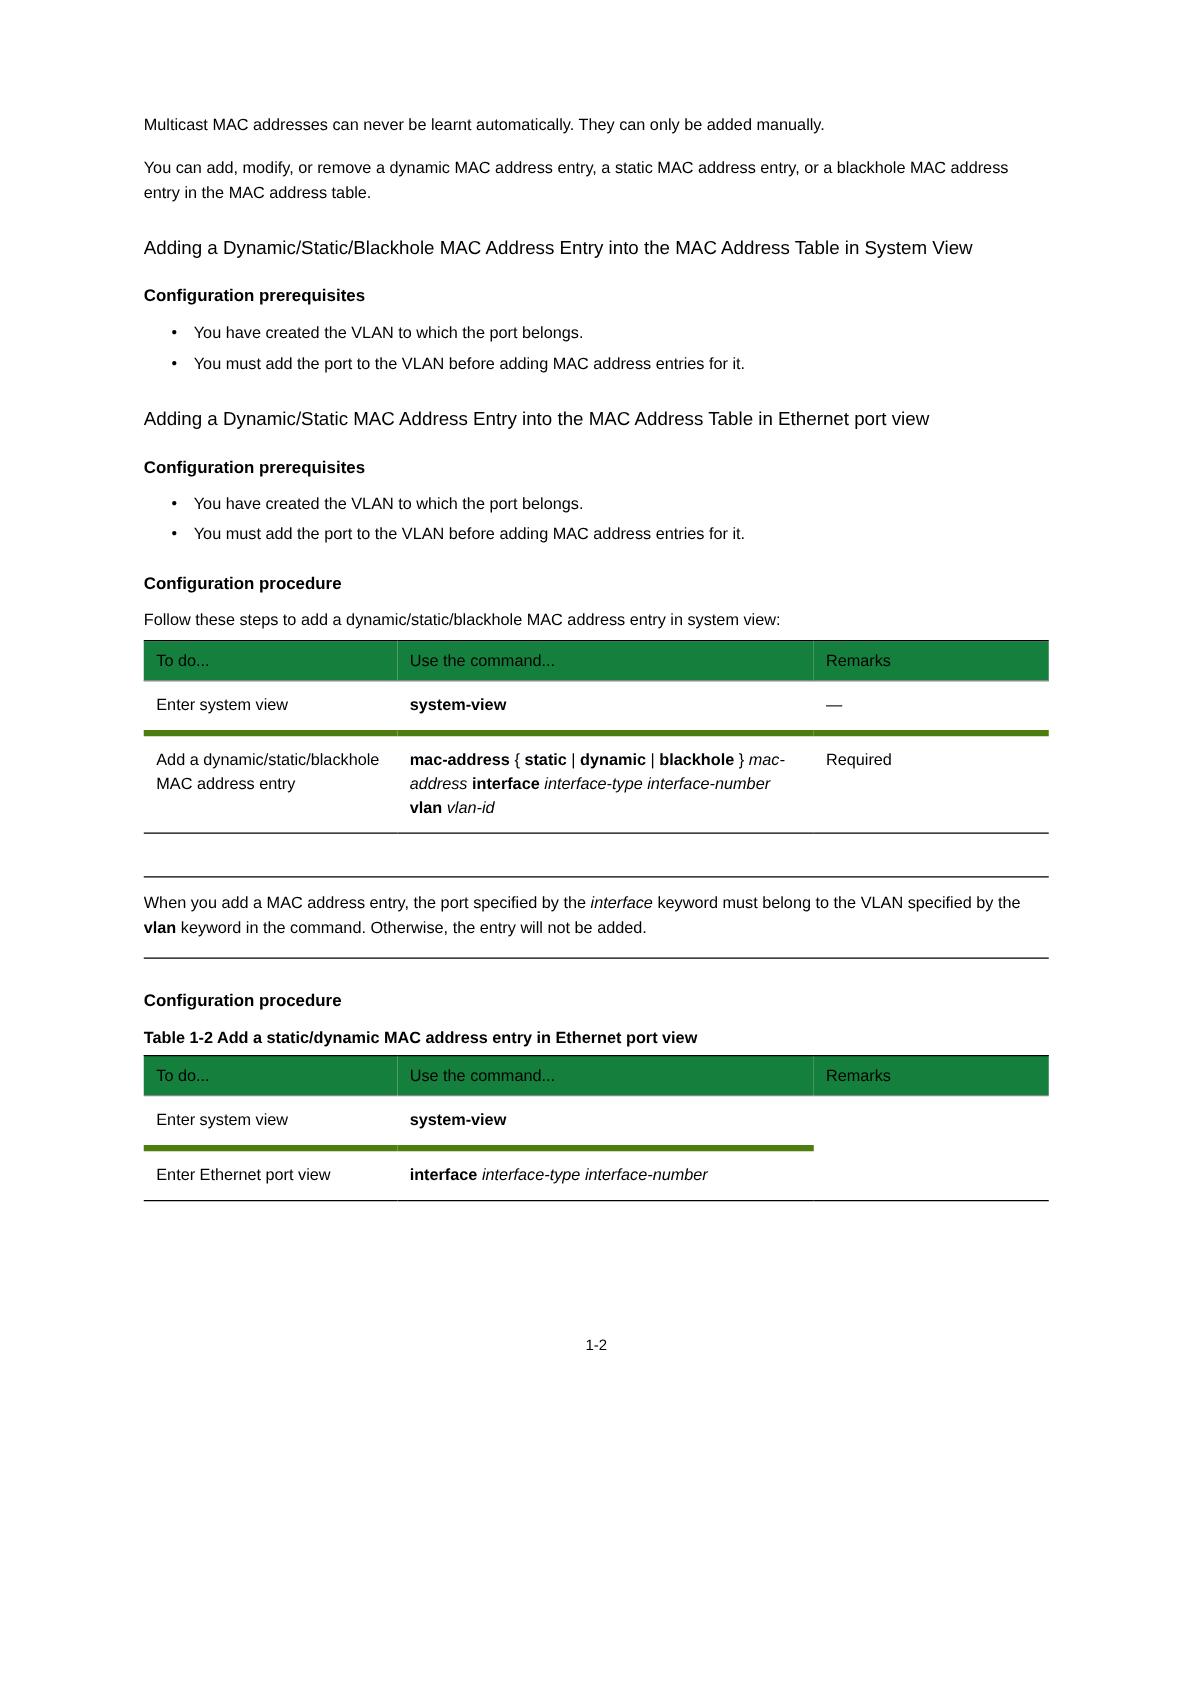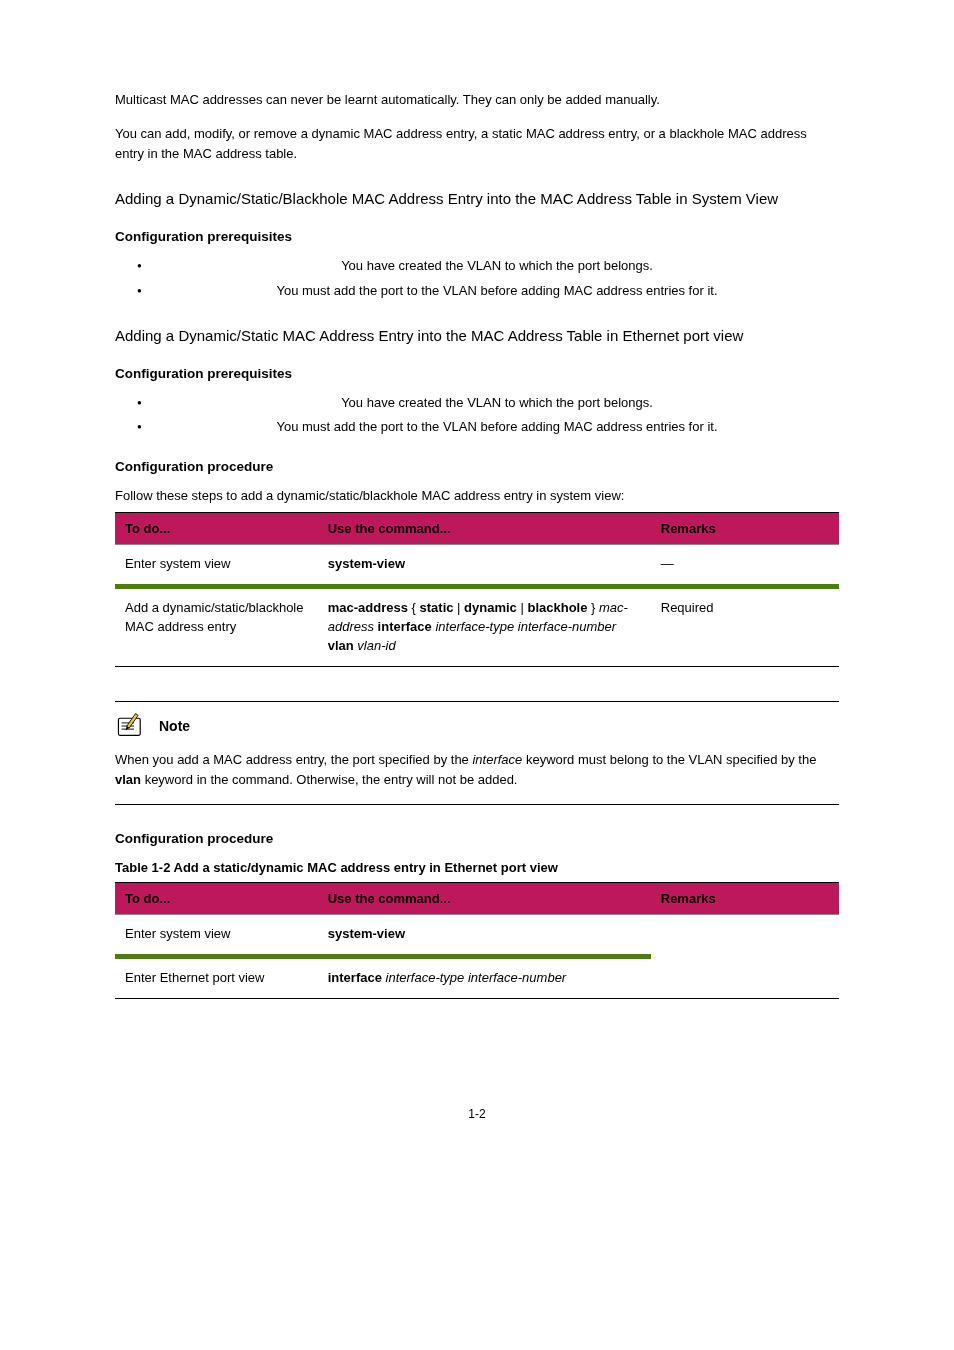--- a/index.html
+++ b/index.html
@@ -2,26 +2,26 @@
 <html><head>
 <meta charset="utf-8">
 <style>
   * { box-sizing: border-box; margin: 0; padding: 0; }
   html, body { width: 954px; background: #fff; font-family: Arial, Helvetica, sans-serif; color: #000; }
   .page { padding: 90px 115px 60px 115px; }
   p { font-size: 13px; line-height: 1.55; margin: 0 0 6px 0; }
   .body-text { margin-bottom: 14px; }
   h2.section { font-size: 15px; font-weight: normal; margin: 26px 0 14px 0; }
   h3.subsection { font-size: 13.5px; font-weight: bold; margin: 22px 0 12px 0; }
-  ul.bullets { list-style: none; padding: 0; margin: 0 0 14px 0; text-align: center; }
+  ul.bullets { list-style: none; padding: 0; margin: 0 0 14px 0; }
   ul.bullets li { position: relative; padding-left: 40px; font-size: 13px; line-height: 1.55; margin-bottom: 4px; }
   ul.bullets li::before { content: "●"; position: absolute; left: 22px; top: 0; font-size: 8px; line-height: 20px; }
   .table-caption { font-size: 13px; margin: 6px 0 4px 0; }
   table.cfg { width: 100%; border-collapse: collapse; font-size: 13px; }
-  table.cfg th { background: #be185d; font-weight: bold; text-align: left; padding: 8px 10px; border-top: 1.5px solid #000; border-bottom: 1px solid #888; }
+  table.cfg th { background: #15803d; font-weight: normal; text-align: left; padding: 8px 10px; border-top: 1.5px solid #000; border-bottom: 1px solid #888; }
   table.cfg td { padding: 10px 10px; border-bottom: 5px solid #4d7c0f; vertical-align: top; line-height: 1.45; }
   table.cfg tr:last-child td { border-bottom: 1.5px solid #000; }
   .col-todo { width: 28%; }
   .col-cmd  { width: 46%; }
   .col-rem  { width: 26%; }
   .note-sep-top { border: 0; border-top: 1.5px solid #000; margin: 34px 0 10px 0; }
   .note-sep-bot { border: 0; border-top: 1.5px solid #000; margin: 14px 0 26px 0; }
   .note-row { display: flex; align-items: center; gap: 6px; margin-bottom: 10px; }
   .note-label { font-family: "Comic Sans MS", cursive, sans-serif; font-weight: bold; font-size: 14px; }
   .note-body { font-size: 13px; line-height: 1.55; }
@@ -78,35 +78,20 @@
       </tr>
       <tr>
         <td>Add a dynamic/static/blackhole MAC address entry</td>
         <td><b>mac-address</b> { <b>static</b> | <b>dynamic</b> | <b>blackhole</b> } <i>mac-address</i> <b>interface</b> <i>interface-type interface-number</i> <b>vlan</b> <i>vlan-id</i></td>
         <td>Required</td>
       </tr>
     </tbody>
   </table>
 
   <hr class="note-sep-top">
-  <div class="note-row">
-    <span class="note-icon">
-      <svg viewBox="0 0 48 36">
-        <rect x="4" y="8" width="28" height="22" rx="2" fill="#fff" stroke="#000" stroke-width="1.5"></rect>
-        <line x1="8" y1="14" x2="24" y2="14" stroke="#000" stroke-width="1.2"></line>
-        <line x1="8" y1="18" x2="24" y2="18" stroke="#000" stroke-width="1.2"></line>
-        <line x1="8" y1="22" x2="24" y2="22" stroke="#000" stroke-width="1.2"></line>
-        <g transform="translate(26,2) rotate(35)">
-          <rect x="0" y="0" width="4" height="20" fill="#f6c431" stroke="#000" stroke-width="1"></rect>
-          <polygon points="0,20 4,20 2,25" fill="#000"></polygon>
-        </g>
-      </svg>
-    </span>
-    <span class="note-label">Note</span>
-  </div>
   <p class="note-body">When you add a MAC address entry, the port specified by the <i>interface</i> keyword must belong to the VLAN specified by the <b>vlan</b> keyword in the command. Otherwise, the entry will not be added.</p>
   <hr class="note-sep-bot">
 
   <h3 class="subsection">Configuration procedure</h3>
 
   <p class="table-caption"><b>Table 1-2 Add a static/dynamic MAC address entry in Ethernet port view</b></p>
   <table class="cfg">
     <colgroup>
         <col class="col-todo">
         <col class="col-cmd">

